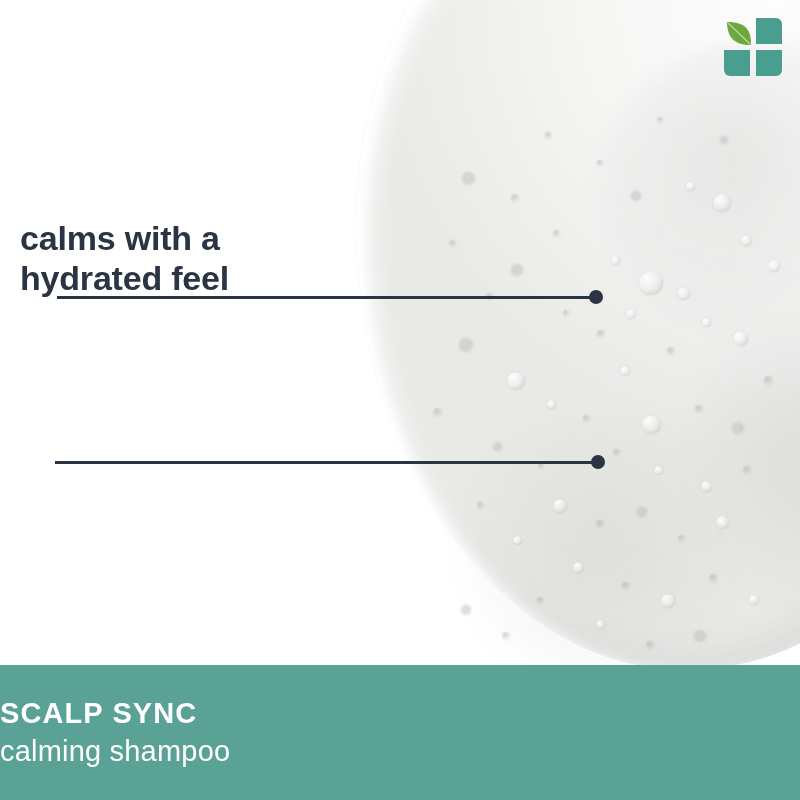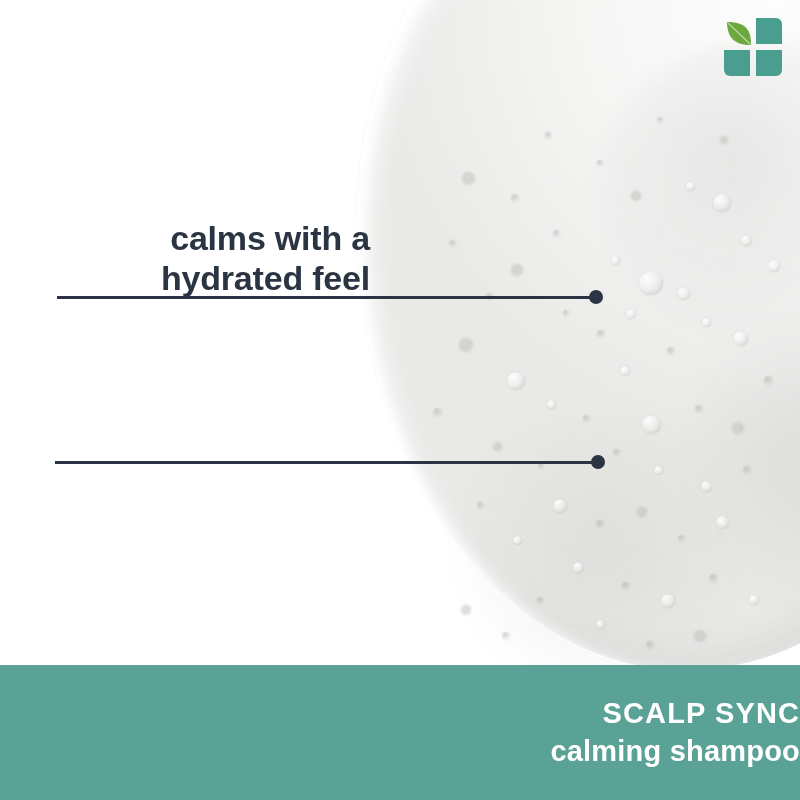--- a/index.html
+++ b/index.html
@@ -88,21 +88,21 @@
 
   
   .callout-text {
     position: absolute;
     color: #2b3442;
     font-weight: bold;
     font-size: 34px;
     line-height: 40px;
     letter-spacing: -0.2px;
     white-space: pre-line;
-    text-align: right;
+    text-align: left;
   }
   #callout-text-1 { left: 20px; top: 218px; width: 350px; }
   #callout-text-2 { left: 20px; top: 386px; width: 408px; }
 
   .leader {
     position: absolute;
     height: 3px;
     background: #2b3442;
   }
   .leader-dot {
@@ -125,34 +125,34 @@
   
   #bottom-banner {
     position: absolute;
     left: 0;
     top: 665px;
     width: 800px;
     height: 135px;
     background: #5aa295;
     display: flex;
     flex-direction: column;
-    align-items: flex-end;
+    align-items: flex-start;
     justify-content: center;
   }
   #product-name {
     color: #ffffff;
     font-size: 29px;
     font-weight: bold;
     letter-spacing: 1.1px;
     line-height: 34px;
   }
   #product-subtitle {
     color: #ffffff;
     font-size: 29px;
-    font-weight: 700;
+    font-weight: 400;
     letter-spacing: 0.2px;
     line-height: 38px;
     margin-top: 2px;
   }
 </style>
 </head>
 <body>
 
 <div id="canvas">
 

